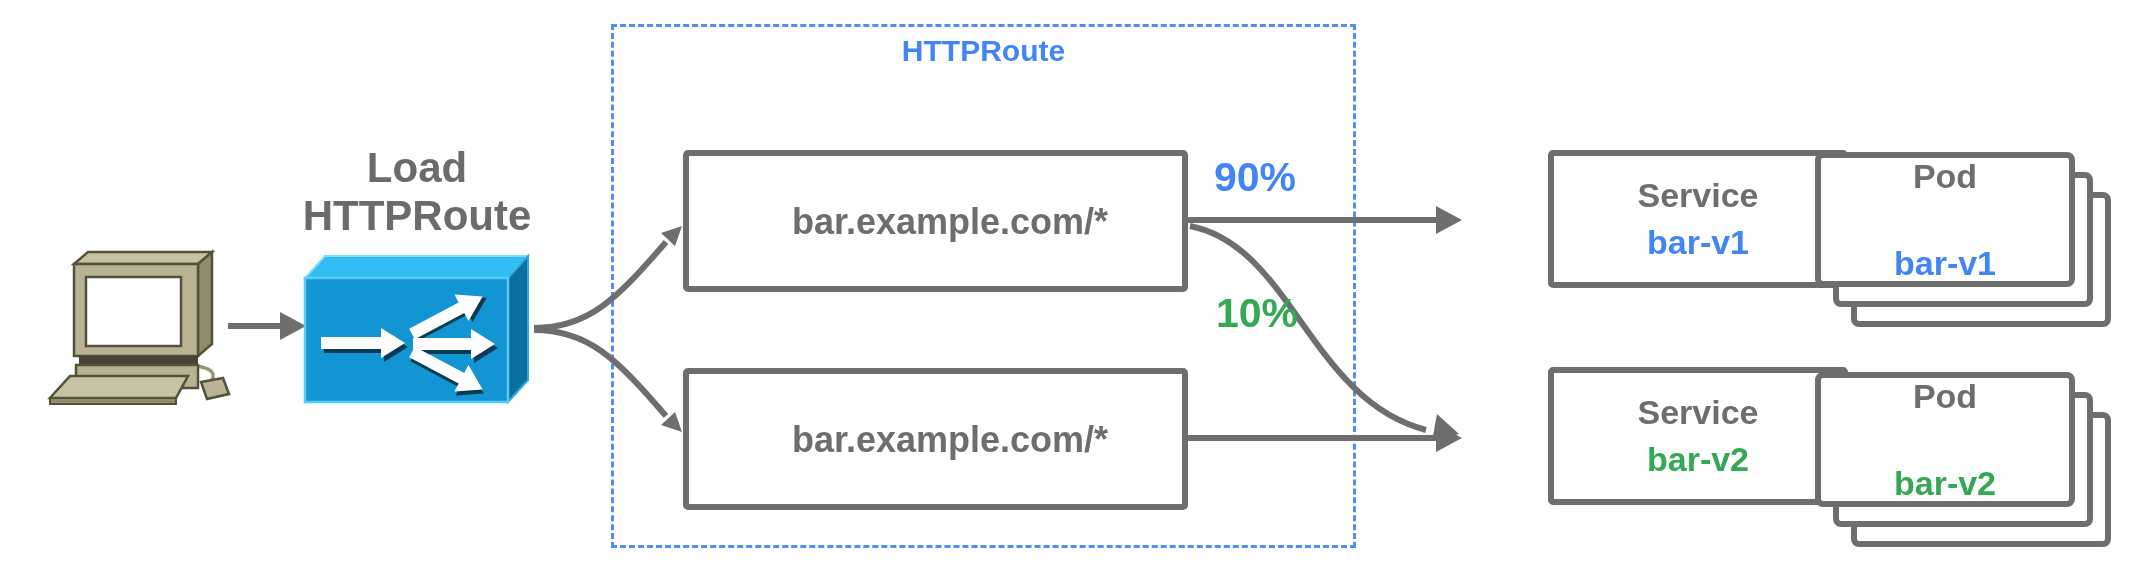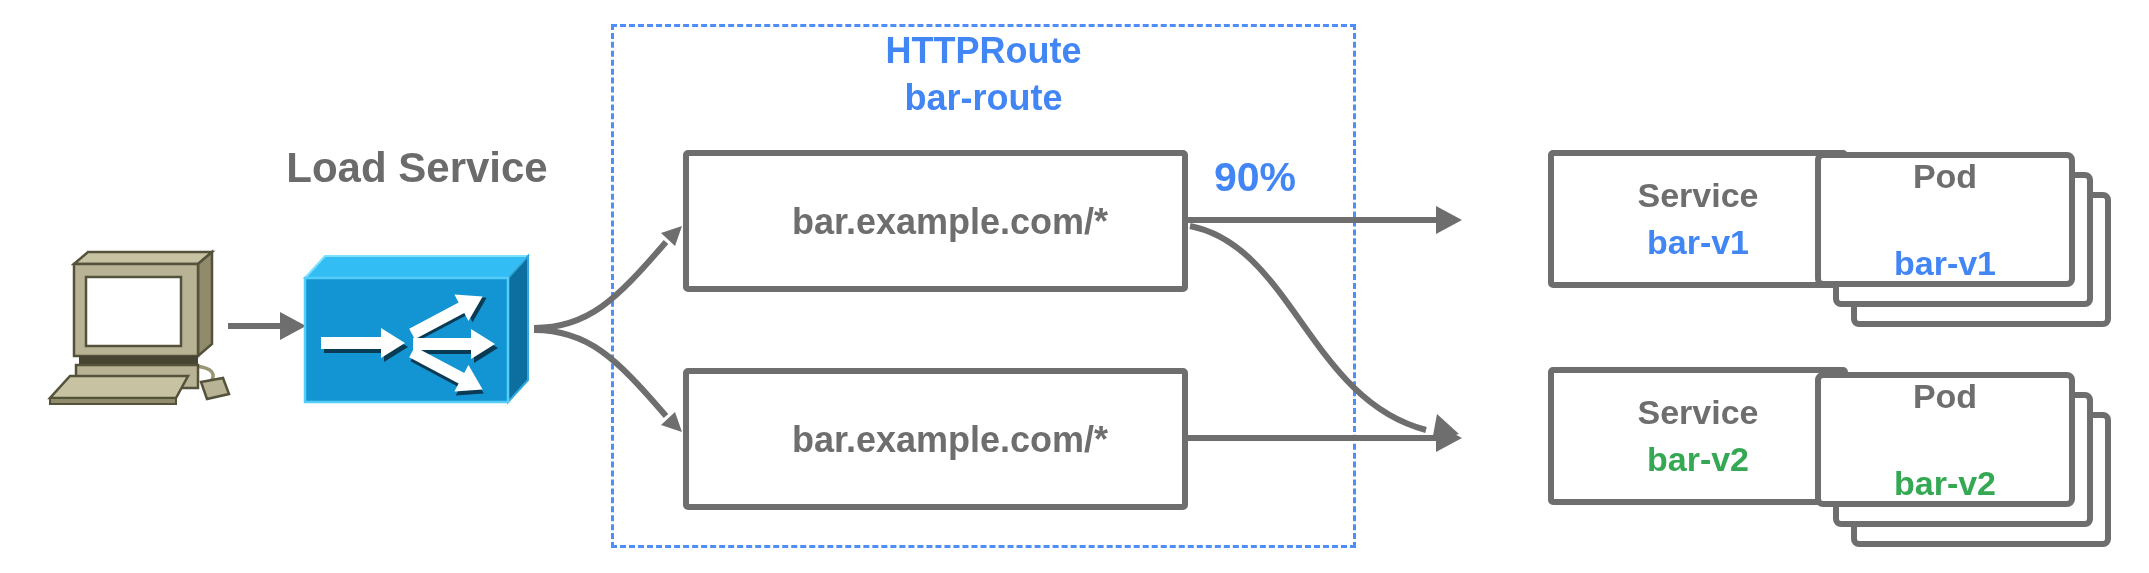--- a/index.html
+++ b/index.html
@@ -13,21 +13,21 @@
   }
   .abs{position:absolute;}
   svg.layer{position:absolute; left:0; top:0; z-index:2;}
   
   .dashed-box{
     left:611px; top:24px; width:745px; height:524px; box-sizing:border-box;
     border:3px dashed var(--dash); z-index:1;
   }
   .route-title{
     left:611px; top:27px; width:745px; text-align:center; z-index:4;
-    font-size:36px; line-height:47px; color:var(--blue);
+    font-size:30px; line-height:47px; color:var(--blue);
   }
   
   .node{
     background:#fff; border:6px solid var(--gray); border-radius:5px; box-sizing:border-box;
     display:flex; flex-direction:column; align-items:center; justify-content:center;
     text-align:center; z-index:3;
   }
   .rule-box{left:683px; width:505px; font-size:36px; line-height:49px;padding-left:29px;}
   .rule-1{top:150px; height:142px;}
   .rule-2{top:368px; height:142px;}
@@ -129,35 +129,35 @@
     <g>
       <line class="con" x1="1766" y1="219" x2="1790" y2="219"></line>
       <polygon class="con-head" points="1814,219 1788,205 1788,233"></polygon>
     </g>
     <g>
       <line class="con" x1="1766" y1="437" x2="1790" y2="437"></line>
       <polygon class="con-head" points="1814,437 1788,423 1788,451"></polygon>
     </g>
   </svg>
 
-  <div class="abs lb-label">Load Service</div>
+  <div class="abs lb-label">Load HTTPRoute</div>
 
   <div class="abs route-title">
     <div>HTTPRoute</div>
-    <div>bar-route</div>
   </div>
 
   <div class="abs node rule-box rule-1">
     <div>bar.example.com/*</div>
   </div>
   <div class="abs node rule-box rule-2">
     <div>bar.example.com/*</div>
   </div>
 
   <div class="abs weight weight-90">90%</div>
+  <div class="abs weight weight-10">10%</div>
 
   <div class="abs node svc-box svc-1">
     <div class="txt-gray">Service</div>
     <div class="txt-blue">bar-v1</div>
   </div>
   <div class="abs node svc-box svc-2">
     <div class="txt-gray">Service</div>
     <div class="txt-green">bar-v2</div>
   </div>
 

